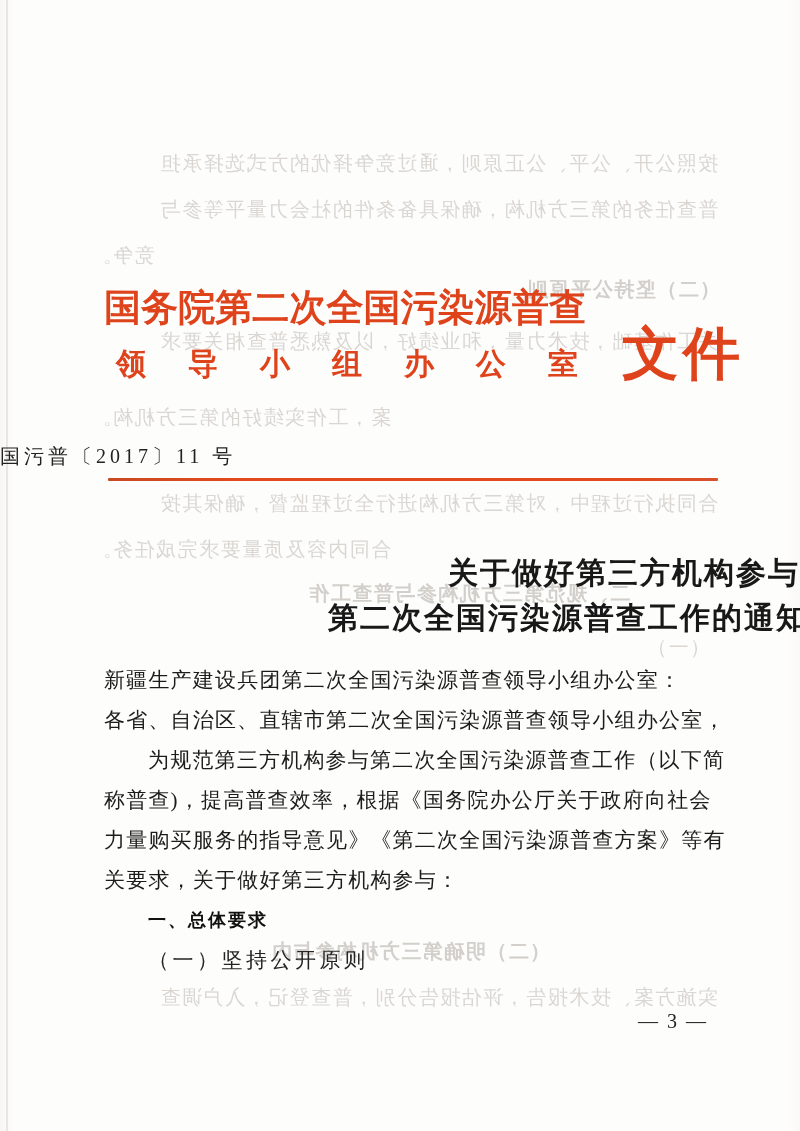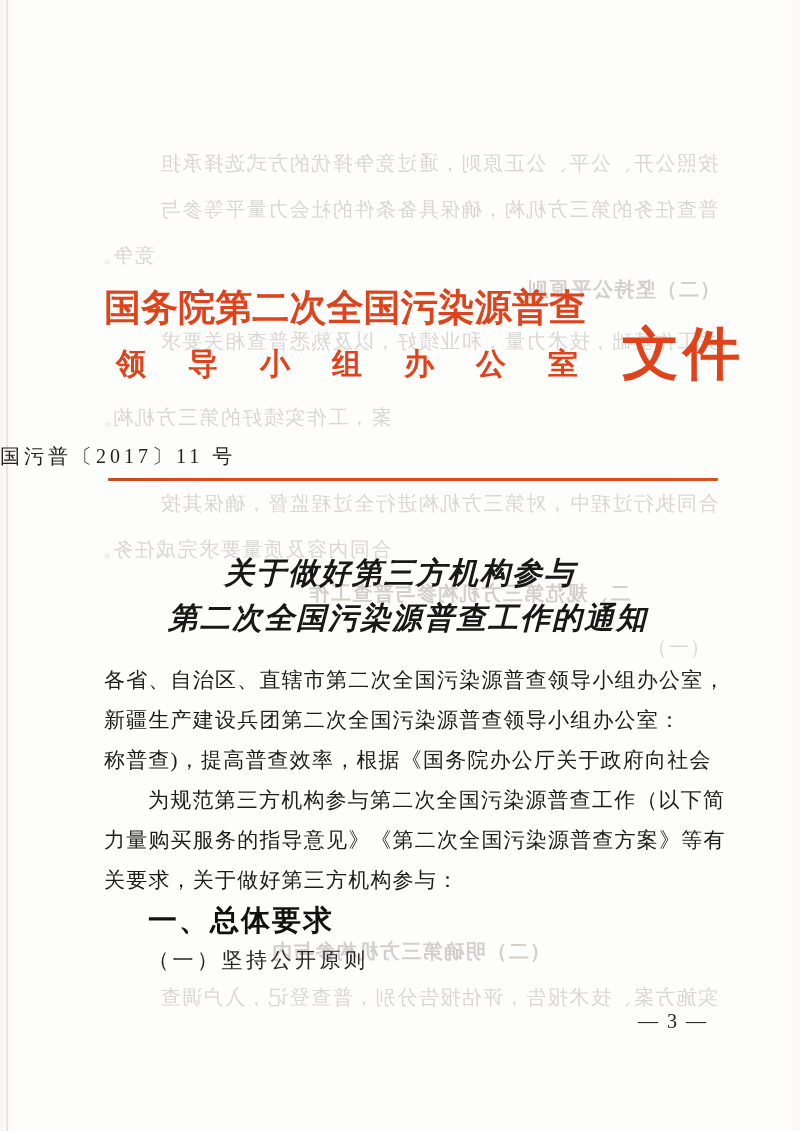--- a/index.html
+++ b/index.html
@@ -65,35 +65,35 @@
     position:absolute;left:0;top:443px;width:800px;
     text-align:left;font-size:20px;color:#222;
     letter-spacing:4px;
   }
   .red-rule{
     position:absolute;left:108px;top:478px;width:610px;height:3px;
     background:linear-gradient(90deg,#c84a22,#e2491c 20%,#e2491c 85%,#d8502c);
     border-radius:1px;
   }
   
-  .doc-title{position:absolute;left:0;width:800px;text-align:center;
-    font-size:30px;font-weight:bold;color:#181818;letter-spacing:2px;font-style:italic;}
+  .doc-title{position:absolute;left:0;width:800px;text-align:right;
+    font-size:30px;font-weight:bold;color:#181818;letter-spacing:2px;}
   .title1{top:553px;}
   .title2{top:598px;padding-left:8px;}
   
   .body-text{position:absolute;left:104px;top:660px;width:616px;}
   .bline{
     height:40px;line-height:40px;
     font-size:21px;letter-spacing:1.2px;color:#1c1c1c;
     white-space:nowrap;
   }
   .indent{padding-left:44px;}
   .h1line{
     font-family:"Liberation Sans","DejaVu Sans",sans-serif;
-    font-weight:bold;font-size:29px;letter-spacing:2px;color:#111;
+    font-weight:bold;font-size:18px;letter-spacing:2px;color:#111;
   }
   .kaiti{letter-spacing:3.5px;color:#242424;}
   .page-number{
     position:absolute;top:1010px;right:92px;
     font-size:20px;letter-spacing:2px;color:#222;white-space:nowrap;
   }
 </style>
 </head>
 <body>
 
@@ -118,24 +118,24 @@
   <div class="lh-org2">领导小组办公室</div>
   <div class="lh-doctype">文件</div>
 
   <div class="doc-number">国污普〔2017〕11 号</div>
   <div class="red-rule"></div>
 
   <div class="doc-title title1">关于做好第三方机构参与</div>
   <div class="doc-title title2">第二次全国污染源普查工作的通知</div>
 
   <div class="body-text">
+    <div class="bline">新疆生产建设兵团第二次全国污染源普查领导小组办公室：</div>
     <div class="bline">各省、自治区、直辖市第二次全国污染源普查领导小组办公室，</div>
-    <div class="bline">新疆生产建设兵团第二次全国污染源普查领导小组办公室：</div>
+    <div class="bline indent">为规范第三方机构参与第二次全国污染源普查工作（以下简</div>
     <div class="bline">称普查)，提高普查效率，根据《国务院办公厅关于政府向社会</div>
-    <div class="bline indent">为规范第三方机构参与第二次全国污染源普查工作（以下简</div>
     <div class="bline">力量购买服务的指导意见》《第二次全国污染源普查方案》等有</div>
     <div class="bline">关要求，关于做好第三方机构参与：</div>
     <div class="bline indent h1line">一、总体要求</div>
     <div class="bline indent kaiti">（一）坚持公开原则</div>
   </div>
 
   <div class="page-number">— 3 —</div>
 
 </div>
 

